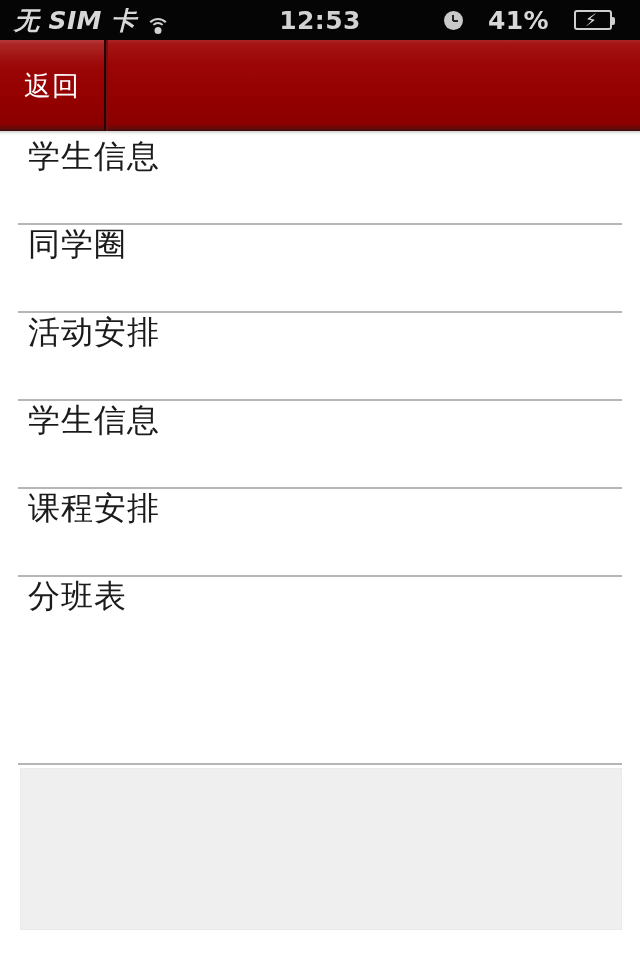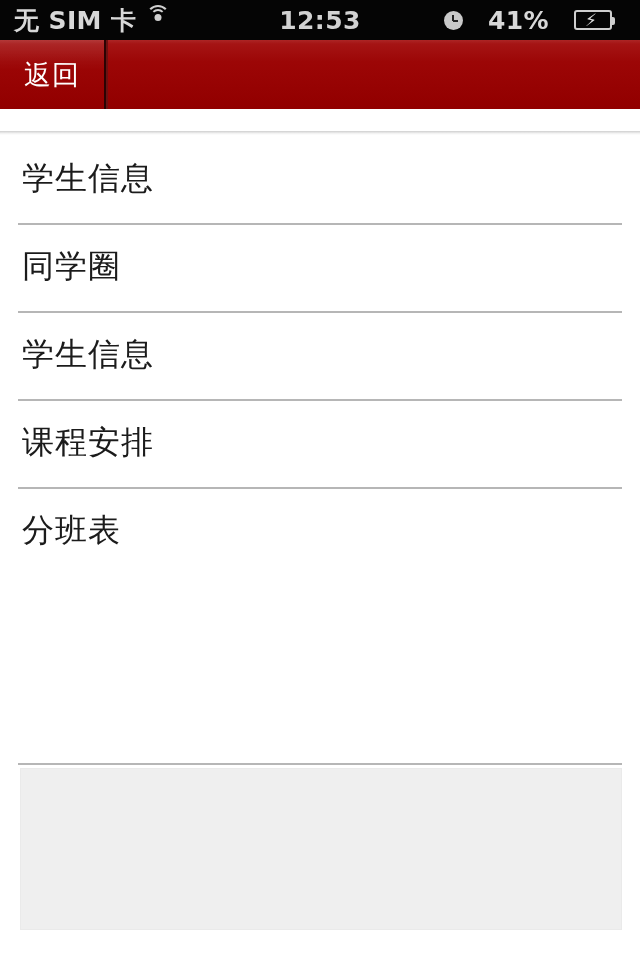--- a/index.html
+++ b/index.html
@@ -12,21 +12,21 @@
   .screen { position:relative; width:640px; height:960px; background:#fff; }
 
   
   .statusbar{
     position:absolute; top:0; left:0; width:640px; height:40px;
     background:#050505; color:#d2d2d2;
     display:flex; align-items:center;
     font-size:25px; font-weight:bold;
     letter-spacing:.4px;
   }
-  .sb-left{ position:absolute; left:14px; display:flex; align-items:flex-start; gap:9px; }
+  .sb-left{ position:absolute; left:14px; display:flex; align-items:flex-end; gap:9px;font-style:italic; }
   .sb-center{ position:absolute; left:0; width:640px; text-align:center; font-size:25px; }
   .sb-right{ position:absolute; right:28px; display:flex; align-items:center; gap:25px; }
   .sb-text{ color:#d8d8d8; }
 
   .wifi-icon{ display:inline-block; width:26px; height:20px; position:relative; }
   .wifi-icon i{ position:absolute; left:50%; transform:translateX(-50%);
     border:2.6px solid #d0d0d0; border-bottom-color:transparent;
     border-left-color:transparent; border-right-color:transparent; border-radius:50%; }
   .wifi-icon i:nth-child(1){ width:24px; height:24px; top:1px; }
   .wifi-icon i:nth-child(2){ width:15px; height:15px; top:5.5px; }
@@ -37,43 +37,43 @@
   .clock-icon::before{ content:""; position:absolute; left:8.5px; top:4px; width:2px; height:6px; background:#222; }
   .clock-icon::after{ content:""; position:absolute; left:9px; top:9px; width:5px; height:2px; background:#222; }
 
   .battery{ width:38px; height:20px; border:2px solid #cfcfcf; border-radius:3px; position:relative; }
   .battery::after{ content:""; position:absolute; right:-5px; top:5px; width:3px; height:8px;
     background:#cfcfcf; border-radius:0 2px 2px 0; }
   .bolt{ position:absolute; left:9px; top:0px; font-size:17px; line-height:16px; color:#e2e2e2; font-weight:bold; }
 
   
   .navbar{
-    position:absolute; top:40px; left:0; width:640px; height:69px;
+    position:absolute; top:40px; left:0; width:640px; height:91px;
     background:linear-gradient(to bottom,#ac2525 0px,#a51414 4px,#9c0606 22px,#930000 62px,#8b0000 84px,#5d0d0d 89px,#3a0808 91px);
     display:flex; align-items:stretch;
   }
   .back-btn{
     width:106px; height:100%;
     display:flex; align-items:center; justify-content:center;
     color:#ffffff; font-size:27px; letter-spacing:1px;
     border-right:2px solid #2a0303;
     background:linear-gradient(to bottom,rgba(255,255,255,.09) 0px,rgba(255,255,255,0) 30px);
     cursor:pointer;
   }
   .navbar-title{ flex:1; display:flex; align-items:center; padding-left:16px;
     color:#ffffff; font-size:27px;
     border-left:2px solid #6d1010; }
   .nav-shadow{ position:absolute; top:131px; left:0; width:640px; height:4px;
     background:linear-gradient(to bottom,#cfcfcf,#f2f2f2 60%,#ffffff); }
 
   
   .list{ position:absolute; top:135px; left:0; width:640px; }
   .list-item{
-    position:relative; height:88px; display:flex; align-items:center;
-    padding-left:22px; background:#ffffff; cursor:pointer;
+    position:relative; height:88px; display:flex; 
+    padding-left:28px; background:#ffffff; cursor:pointer;
   }
   .list-item .label{ font-size:32px; color:#1b1b1b; letter-spacing:1px; }
   .list-item + .list-item::before,
   .list-divider{
     content:""; position:absolute; top:0; left:18px; width:604px; height:2px;
     background:#b6b6b6;
   }
   .divider-bottom{ position:absolute; top:763px; left:18px; width:604px; height:2px; background:#b6b6b6; }
 
   
@@ -115,20 +115,23 @@
   <div class="nav-shadow"></div>
 
   <div class="list">
     <div class="list-item">
       <span class="label">学生信息</span>
     </div>
     <div class="list-item">
       <span class="label">同学圈</span>
     </div>
     <div class="list-item">
+      <span class="label">活动安排</span>
+    </div>
+    <div class="list-item">
       <span class="label">学生信息</span>
     </div>
     <div class="list-item">
       <span class="label">课程安排</span>
     </div>
     <div class="list-item">
       <span class="label">分班表</span>
     </div>
   </div>
   <div class="divider-bottom"></div>

